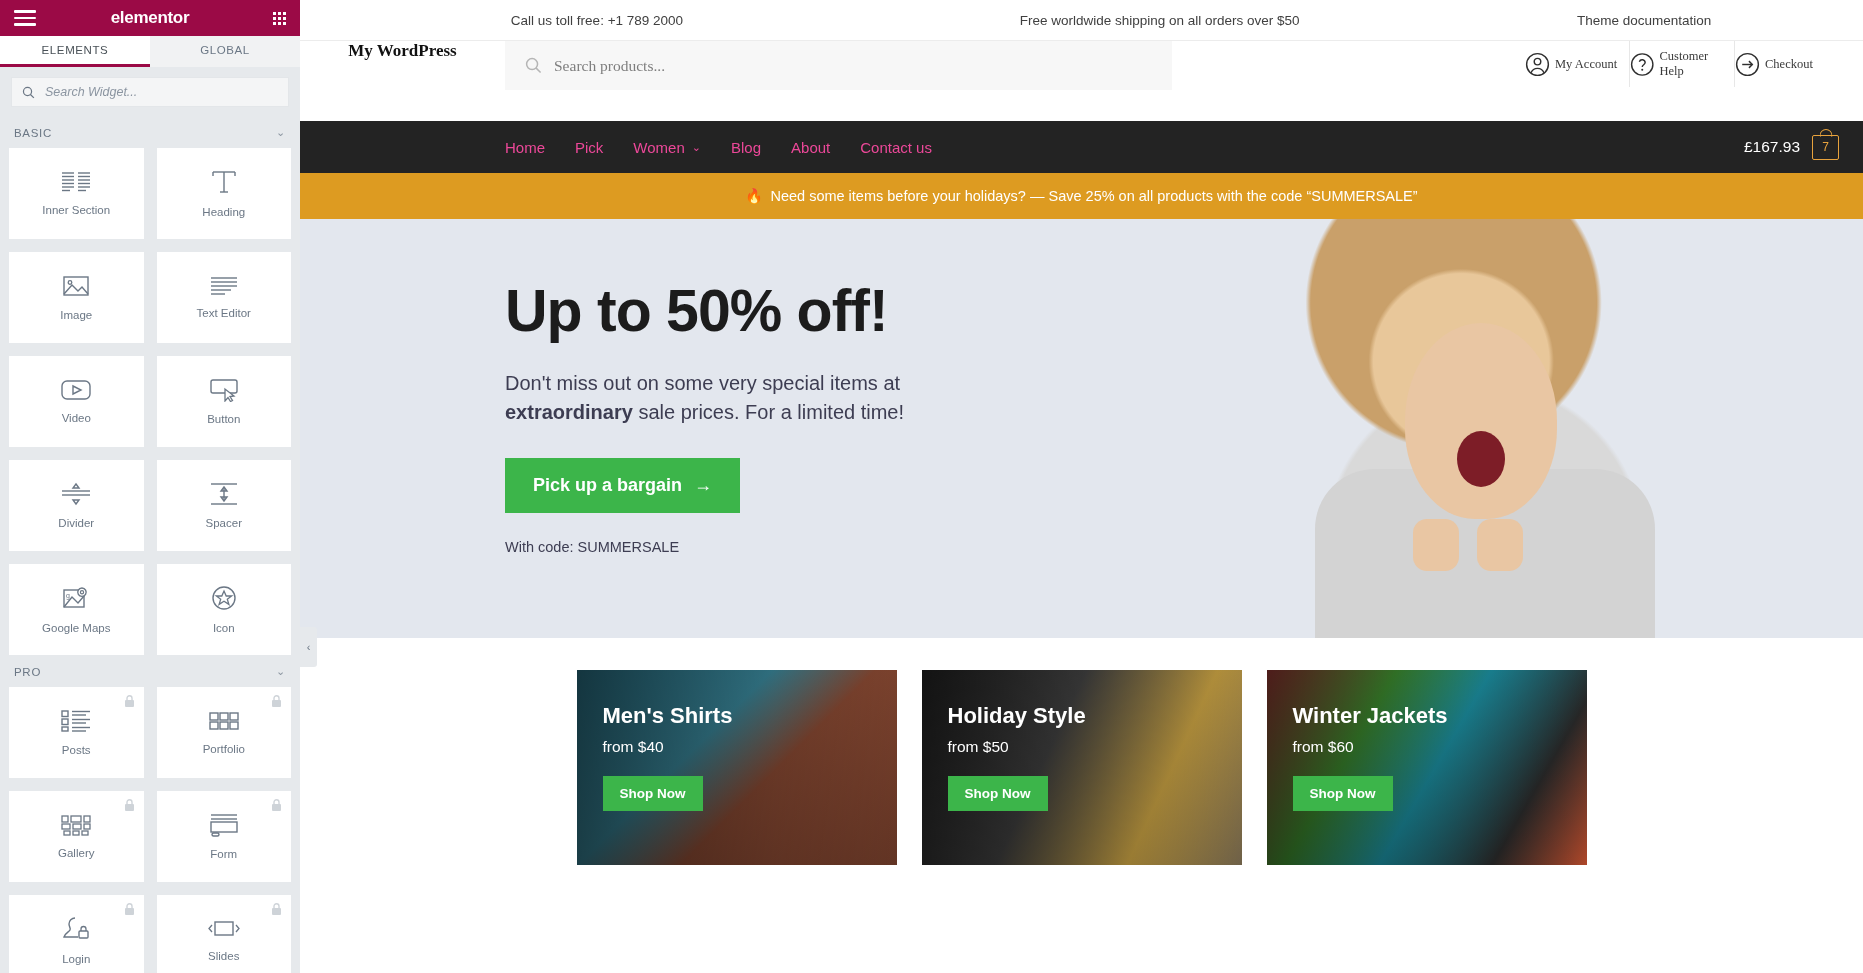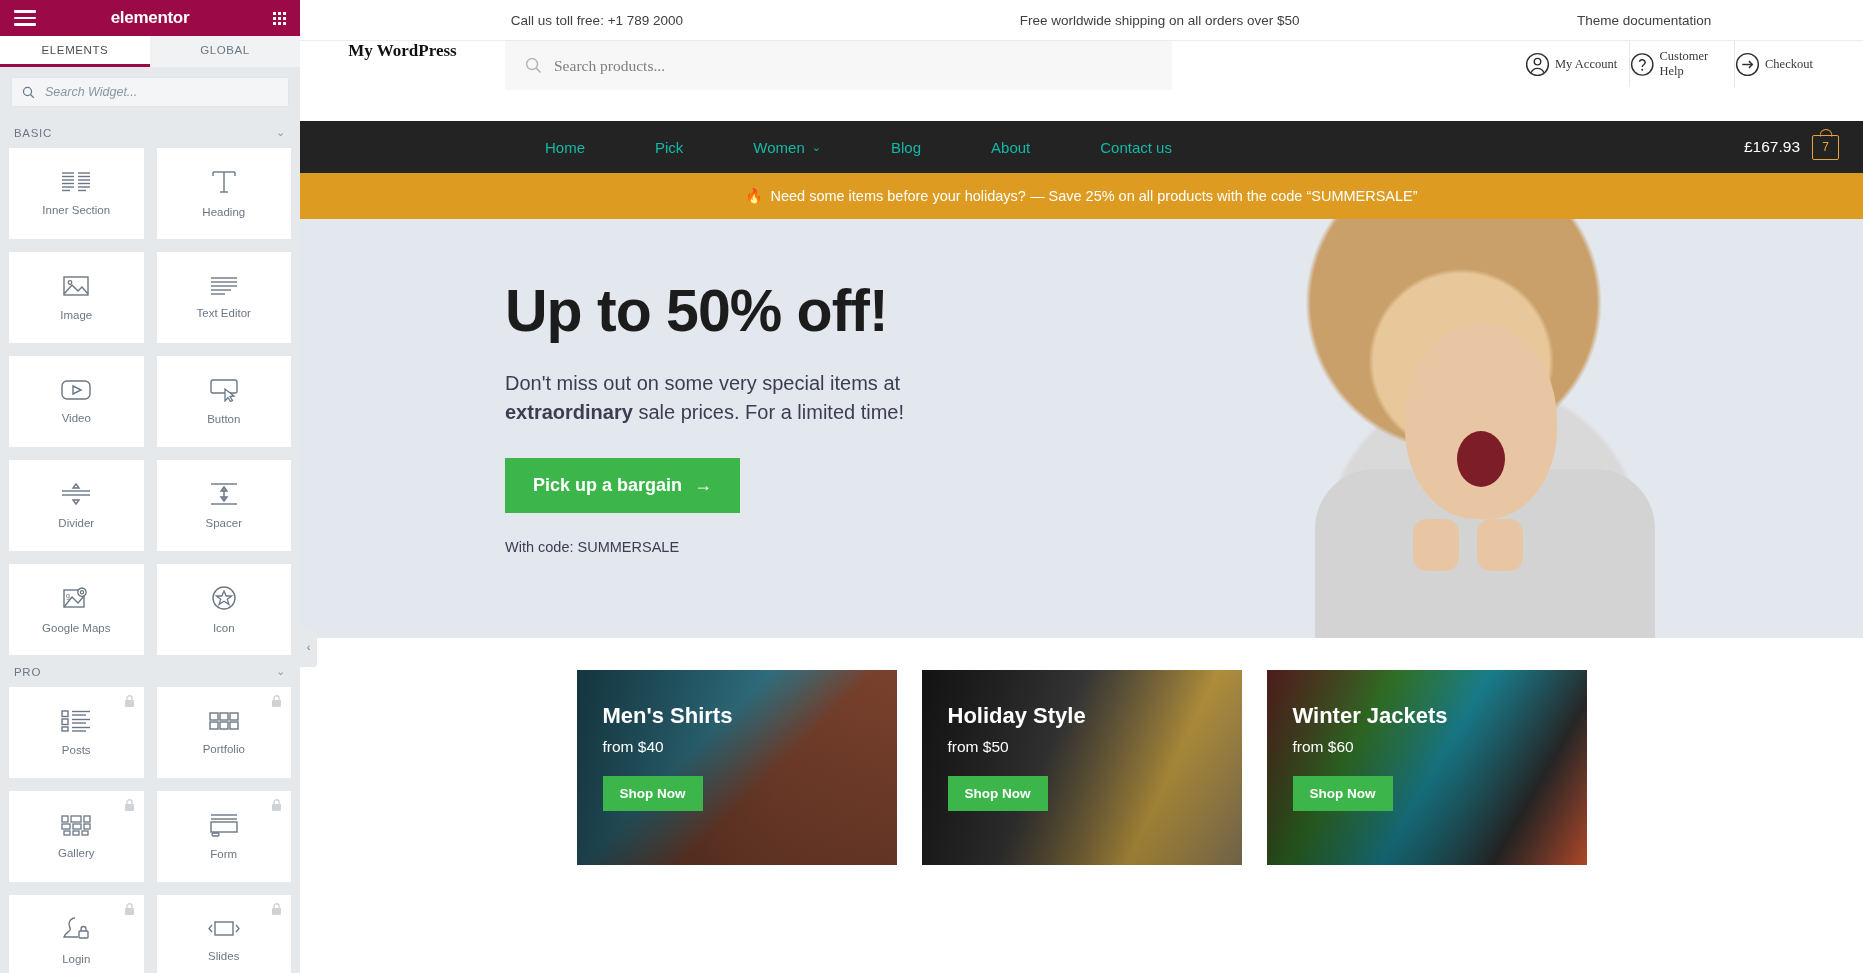--- a/index.html
+++ b/index.html
@@ -53,21 +53,21 @@
   .searchfield { flex:1; max-width:667px; height:49px; background:#f7f7f7; display:flex; align-items:center; padding:0 20px; cursor:text; }
   .searchfield svg { margin-right:12px; }
   .searchfield span { font-size:15.5px; color:#7e7e7e; }
   .head-actions { margin-left:auto; display:flex; align-items:center; }
   .hact { width:104px; display:flex; flex-direction:row; align-items:center; gap:5px; cursor:pointer; }
   .hact span { font-size:12.5px; color:#3a3a3a; }
   .hdiv { width:1px; height:46px; background:#e7e7e7; }
 
   .navbar { height:52px; background:#232323; display:flex; align-items:center; }
   .nav-links { display:flex; align-items:center; gap:30px; margin-left:205px; }
-  .nav-links a { color:#14b8a6; font-size:15px; text-decoration:none; display:flex; align-items:center; gap:7px; cursor:pointer;margin-left:40px; }
+  .nav-links a { color:#ec4899; font-size:15px; text-decoration:none; display:flex; align-items:center; gap:7px; cursor:pointer; }
   .cart { margin-left:auto; margin-right:24px; display:flex; align-items:center; gap:12px; cursor:pointer; }
   .cart .price { color:#fff; font-size:15.5px; }
   .bag { width:27px; height:25px; border:1.6px solid #e8a33d; border-radius:2px; position:relative; display:flex; align-items:center; justify-content:center; }
   .bag .hdl { position:absolute; top:-7px; left:50%; transform:translateX(-50%); width:13px; height:8px; border:1.6px solid #e8a33d; border-bottom:0; border-radius:7px 7px 0 0; }
   .bag .cnt { font-size:12px; color:#e8a33d; }
 
   .promo { height:46px; background:#dd9b21; display:flex; align-items:center; justify-content:center; color:#fff; font-size:14.5px; gap:7px; }
 
   .hero { height:419px; background:#e3e7ee; display:flex; position:relative; overflow:hidden; }
   .hero-copy { width:780px; padding:62px 0 0 205px; }

